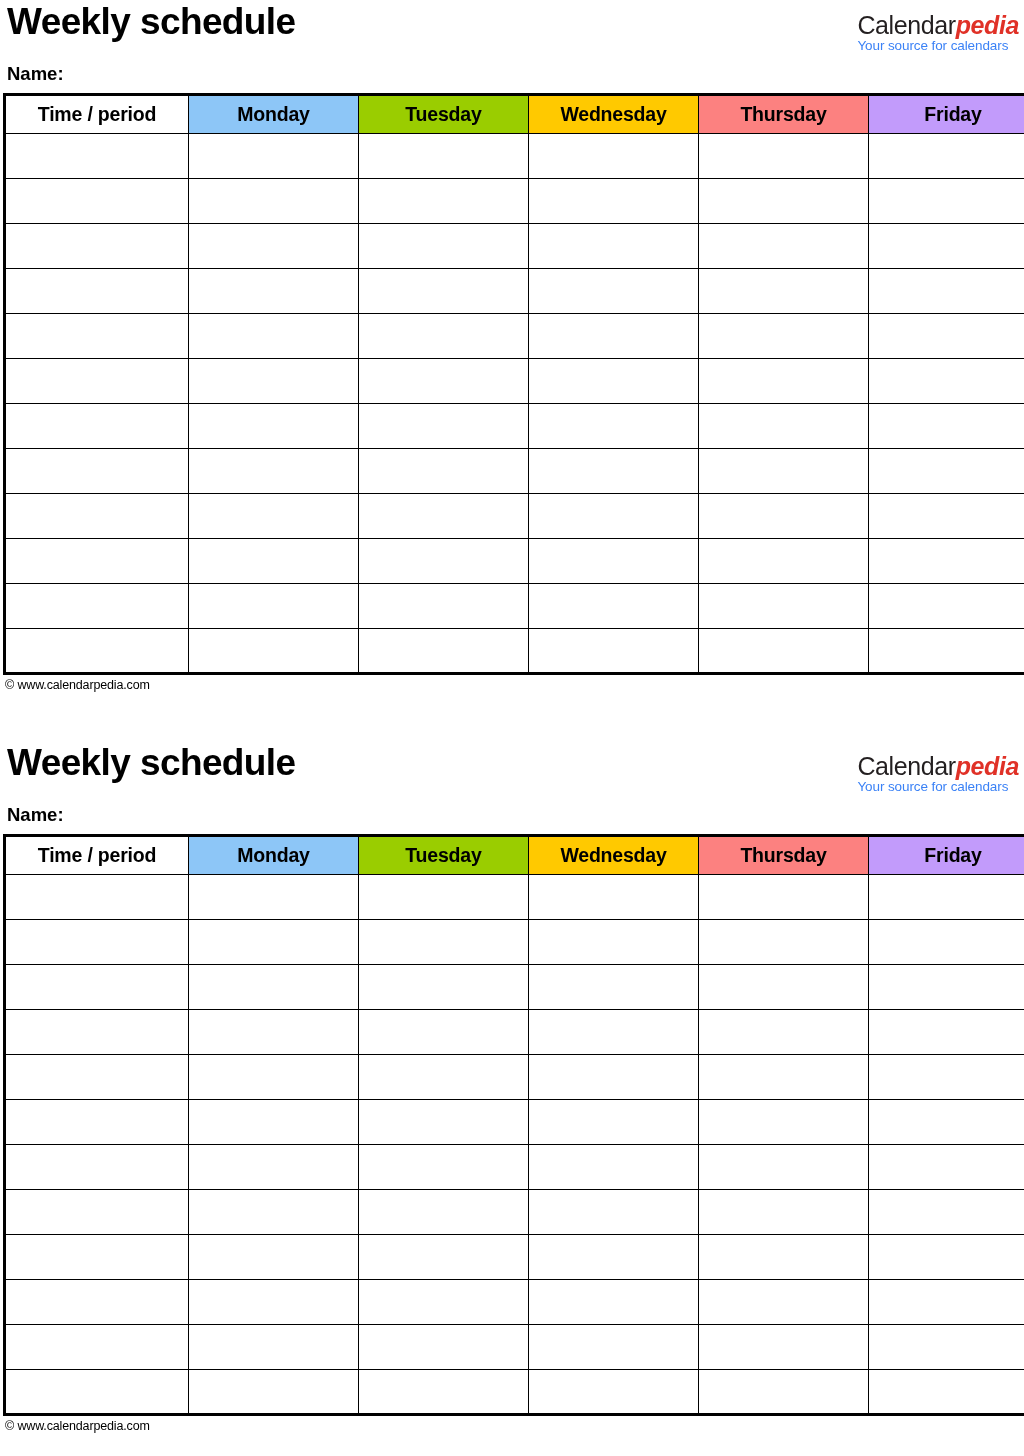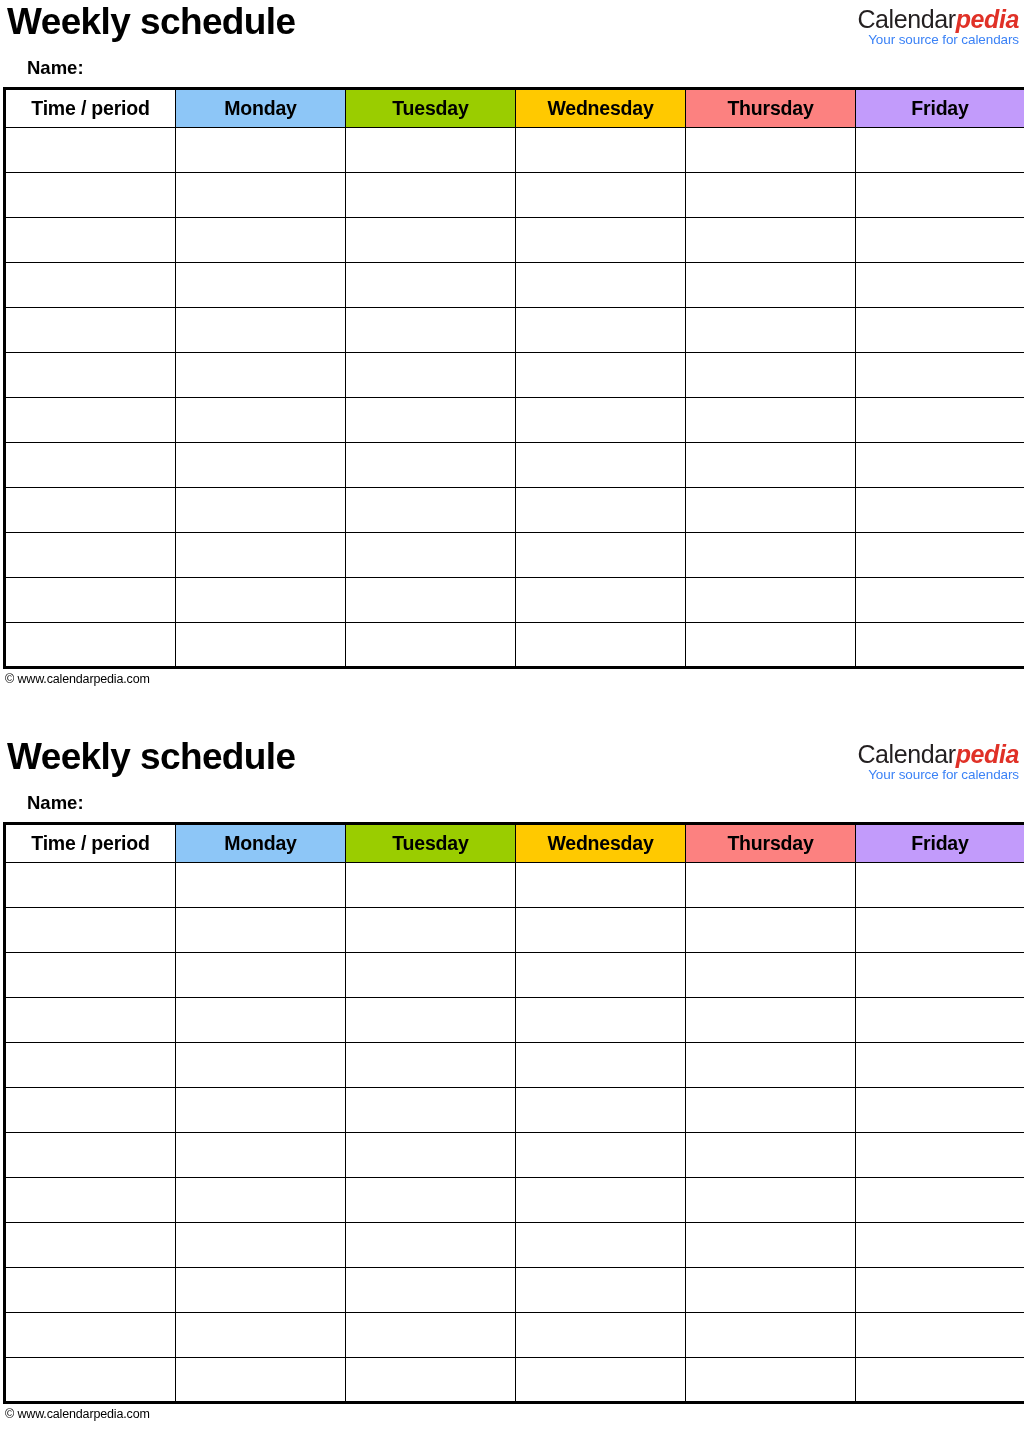--- a/index.html
+++ b/index.html
@@ -36,22 +36,22 @@
 
   .title {
     font-size: 37px;
     font-weight: bold;
     letter-spacing: -0.6px;
     line-height: 44px;
     white-space: nowrap;
   }
 
   .brand {
-    text-align: right;
-    padding-top: 6px;
+    text-align: left;
+    padding-top: 12px;
     padding-right: 2px;
   }
 
   .brand-name {
     font-size: 25px;
     line-height: 26px;
     white-space: nowrap;
     letter-spacing: -0.4px;
   }
   .brand-name .b-cal { color: #231f20; font-weight: normal; }
@@ -63,21 +63,20 @@
     color: #3b82f6;
     white-space: nowrap;
     letter-spacing: -0.1px;
   }
 
   .name-line {
     font-size: 18.5px;
     font-weight: bold;
     padding: 9px 0 8px 6px;
     line-height: 22px;
-    margin-left: 20px;
   }
 
   
   table.sched {
     width: 1020px;
     margin-left: 2px;
     border-collapse: collapse;
     table-layout: fixed;
   }
 
@@ -85,21 +84,21 @@
   table.sched td {
     border: 1.6px solid #000000;
     padding: 0;
   }
 
   
   table.sched {
     border: 3px solid #000000;
   }
 
-  th.col-time, td.col-time { width: 171px; }
+  th.col-time, td.col-time { width: 184px; }
   th.col-day,  td.col-day  { width: 170px; }
 
   
   th.col-time, td.col-time {
     border-right: 4px solid #000000;
   }
 
   thead th {
     height: 39px;
     font-size: 19.5px;

